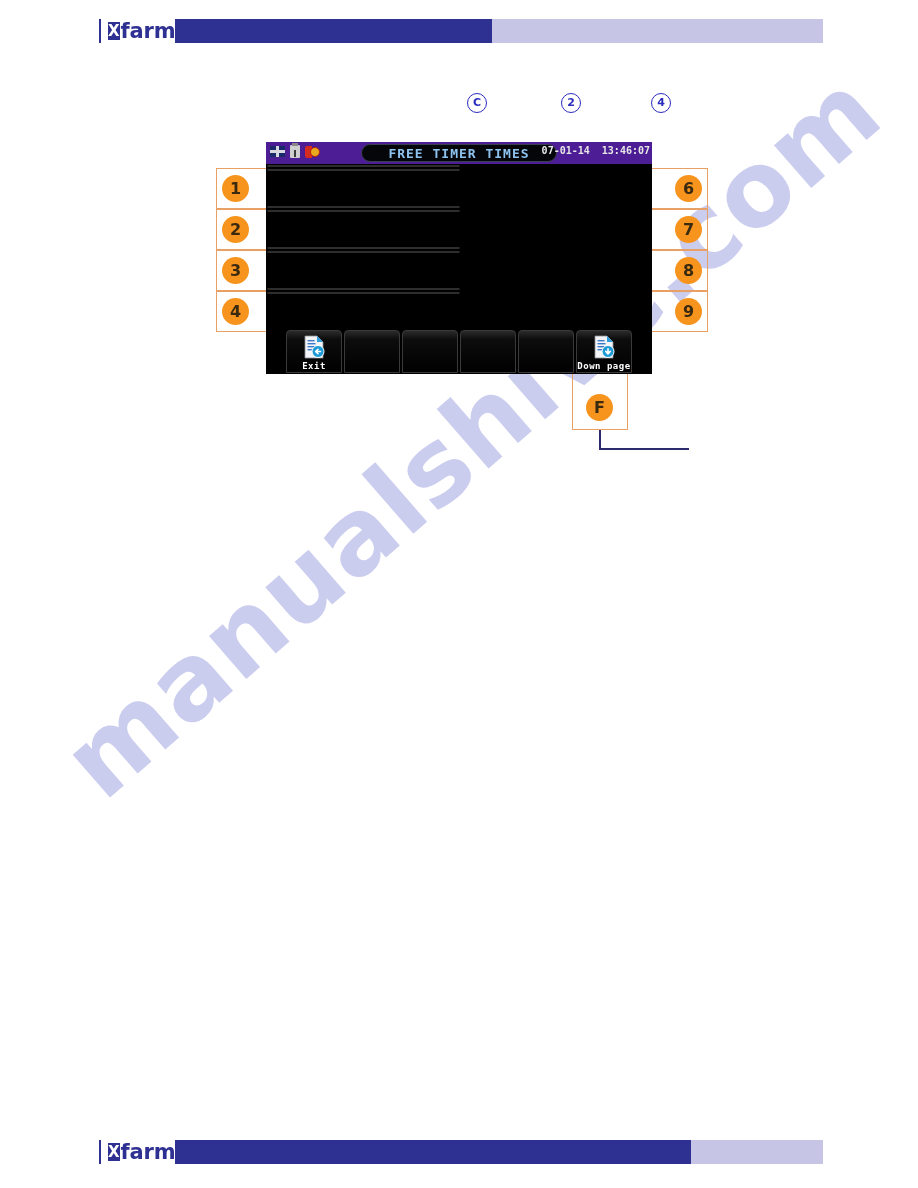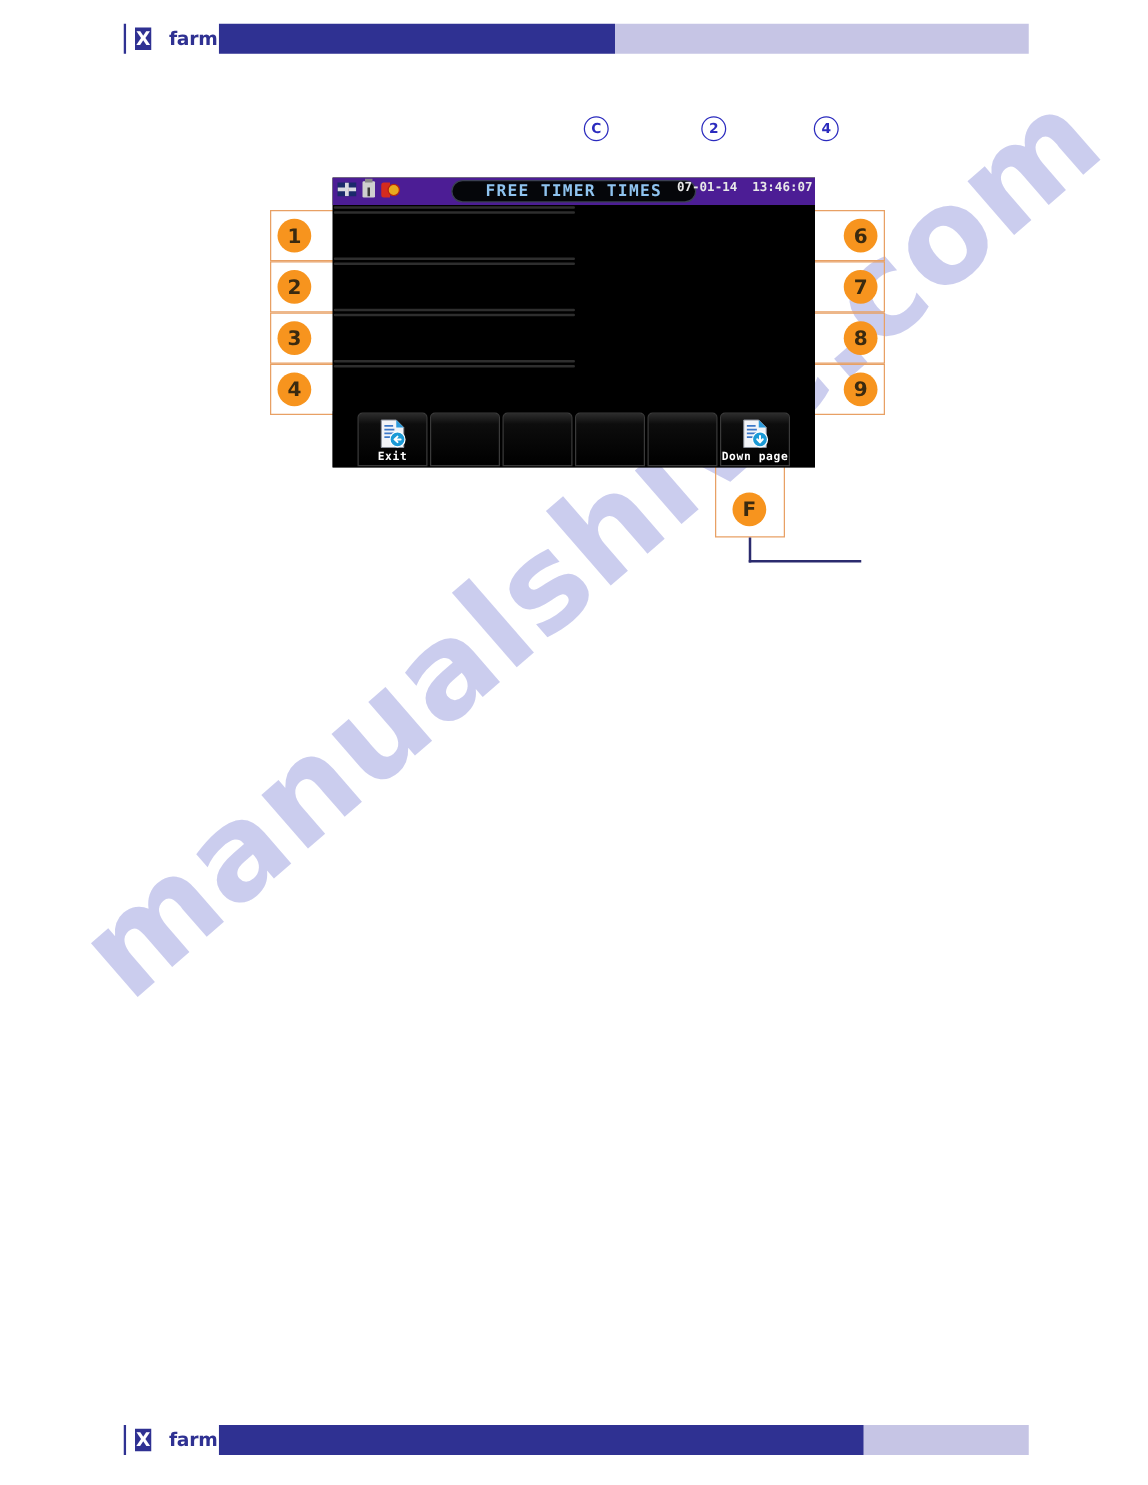--- a/index.html
+++ b/index.html
@@ -80,24 +80,24 @@
     color: #ffffff;
     font-family: "DejaVu Sans", sans-serif;
     font-size: 15px;
     font-weight: 700;
     line-height: 18px;
     text-align: center;
   }
   .logo-word {
     color: #2f3192;
     font-family: "DejaVu Sans", sans-serif;
-    font-size: 15px;
+    font-size: 21px;
     font-weight: 700;
     line-height: 18px;
-    margin-left: 14px;
+    margin-left: 1px;
     letter-spacing: -0.2px;
   }
 
   #header-bar { top: 19px; width: 724px; }
   #header-bar .seg-dark  { width: 393px; }
   #header-bar .seg-light { left: 393px; width: 331px; }
 
   #footer-bar { top: 1140px; width: 724px; }
   #footer-bar .seg-dark  { width: 592px; }
   #footer-bar .seg-light { left: 592px; width: 132px; }

